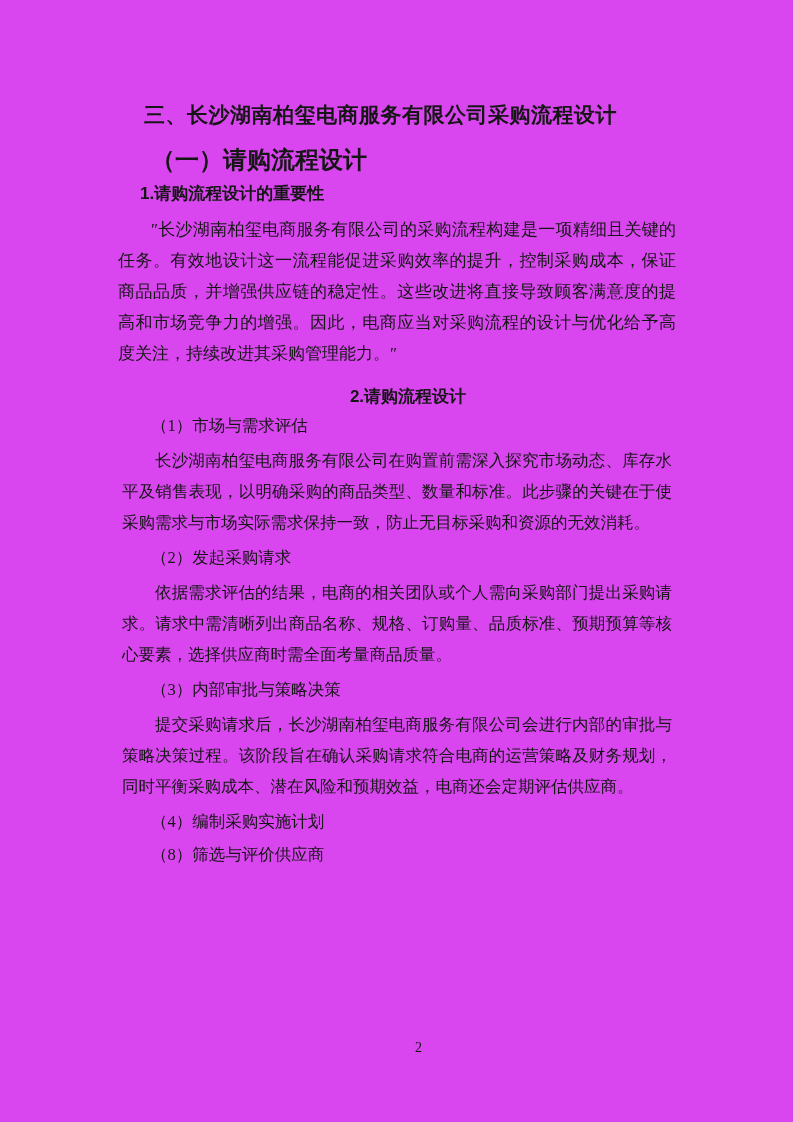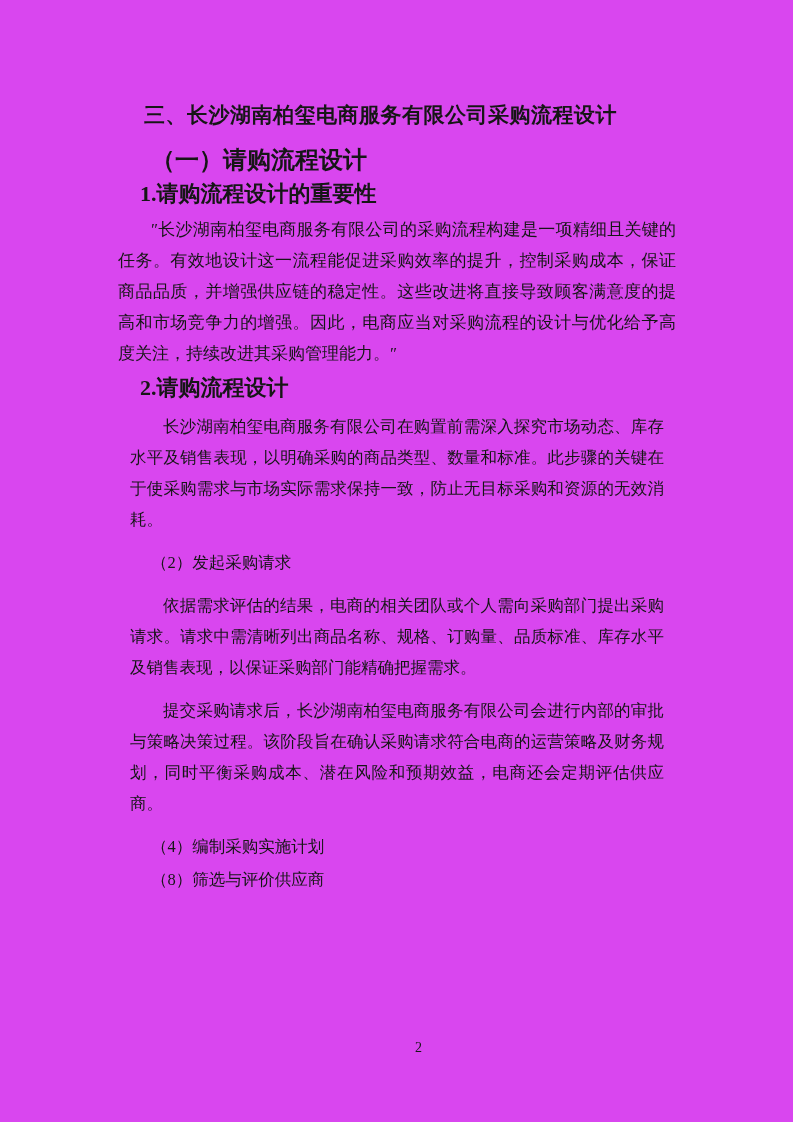--- a/index.html
+++ b/index.html
@@ -33,48 +33,49 @@
     white-space: nowrap;
   }
   .section-heading {
     font-family: "Liberation Sans", "DejaVu Sans", sans-serif;
     font-size: 24px;
     font-weight: 700;
     line-height: 26px;
     margin: 17px 0 0 33px;
   }
   .sub-heading {
-    font-family: Liberation Serif, serif;
-    font-size: 22px;
+    font-family: Liberation Sans, sans-serif;
+    font-size: 17px;
     font-weight: 700;
     line-height: 23px;
     margin: 9px 0 0 22px;
   }
   .sub-heading.second {
-    margin-top: 7px;
+    margin-top: 16px;
+    text-align: center;
   }
   .body-para {
     font-size: 17px;
     line-height: 31px;
     text-align: justify;
     text-indent: 33px;
     margin: 9px 0 0 0;
   }
   .step-label {
     font-size: 16.5px;
     line-height: 31px;
     text-indent: 33px;
     margin: 2px 0 0 0;
   }
   .step-body {
     font-size: 16.5px;
     line-height: 31px;
     text-align: justify;
     text-indent: 33px;
-    margin: 12px;
+    margin: 4px;
   }
   .page-footer {
     position: absolute;
     top: 1039px;
     left: 0;
     width: 100%;
     text-align: center;
     font-size: 14px;
     line-height: 18px;
     color: #161616;
@@ -89,25 +90,27 @@
     <h1 class="doc-title">三、长沙湖南柏玺电商服务有限公司采购流程设计</h1>
 
     <h2 class="section-heading">（一）请购流程设计</h2>
 
     <h3 class="sub-heading">1.请购流程设计的重要性</h3>
 
     <p class="body-para">″长沙湖南柏玺电商服务有限公司的采购流程构建是一项精细且关键的任务。有效地设计这一流程能促进采购效率的提升，控制采购成本，保证商品品质，并增强供应链的稳定性。这些改进将直接导致顾客满意度的提高和市场竞争力的增强。因此，电商应当对采购流程的设计与优化给予高度关注，持续改进其采购管理能力。″</p>
 
     <h3 class="sub-heading second">2.请购流程设计</h3>
 
+    <p class="step-label">（1）市场与需求评估</p>
     <p class="step-body">长沙湖南柏玺电商服务有限公司在购置前需深入探究市场动态、库存水平及销售表现，以明确采购的商品类型、数量和标准。此步骤的关键在于使采购需求与市场实际需求保持一致，防止无目标采购和资源的无效消耗。</p>
 
     <p class="step-label">（2）发起采购请求</p>
-    <p class="step-body">依据需求评估的结果，电商的相关团队或个人需向采购部门提出采购请求。请求中需清晰列出商品名称、规格、订购量、品质标准、库存水平及销售表现，以保证采购部门能精确把握需求。</p>
+    <p class="step-body">依据需求评估的结果，电商的相关团队或个人需向采购部门提出采购请求。请求中需清晰列出商品名称、规格、订购量、品质标准、预期预算等核心要素，选择供应商时需全面考量商品质量。</p>
 
+    <p class="step-label">（3）内部审批与策略决策</p>
     <p class="step-body">提交采购请求后，长沙湖南柏玺电商服务有限公司会进行内部的审批与策略决策过程。该阶段旨在确认采购请求符合电商的运营策略及财务规划，同时平衡采购成本、潜在风险和预期效益，电商还会定期评估供应商。</p>
 
     <p class="step-label">（4）编制采购实施计划</p>
 
     <p class="step-label">（8）筛选与评价供应商</p>
 
   </div>
 
   <div class="page-footer">2</div>
 </div>

